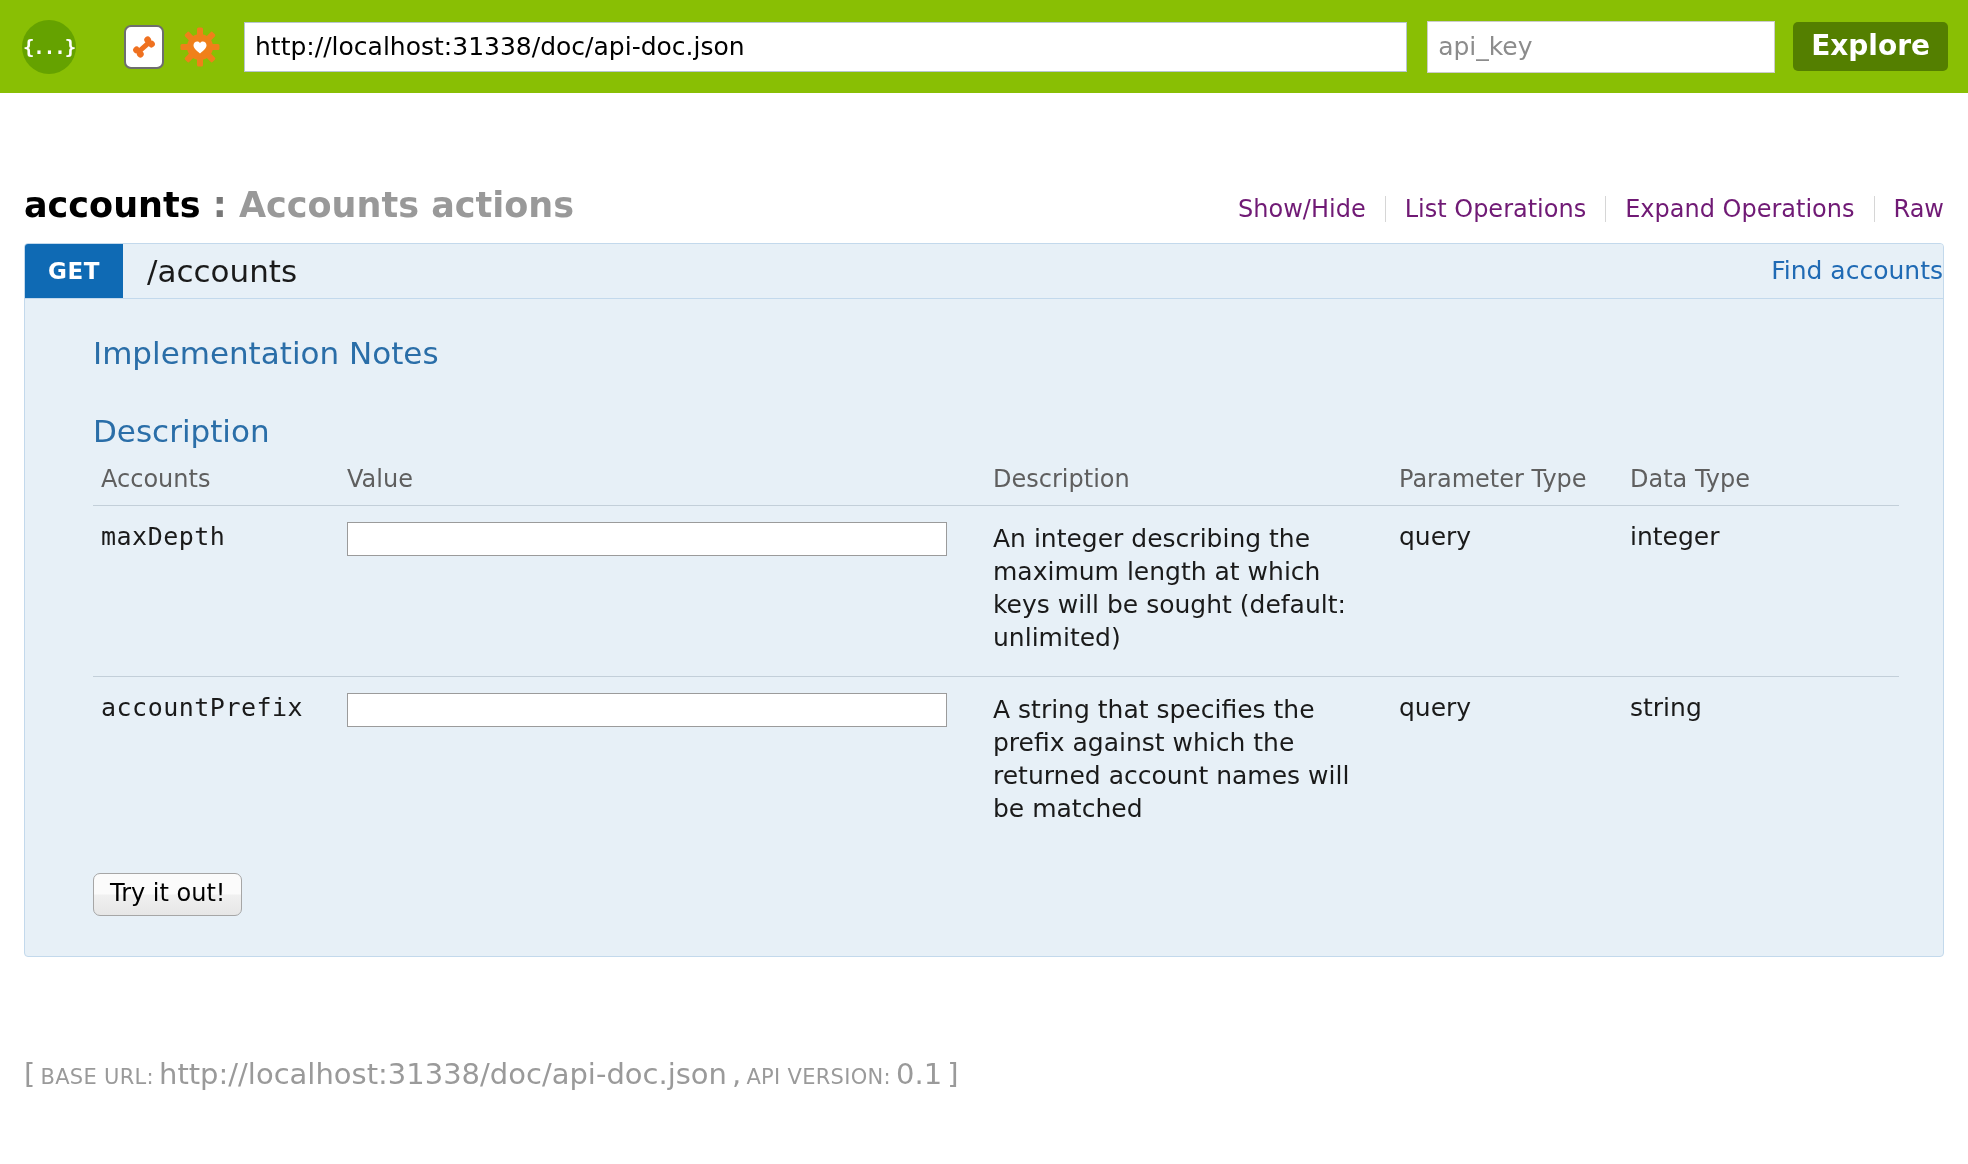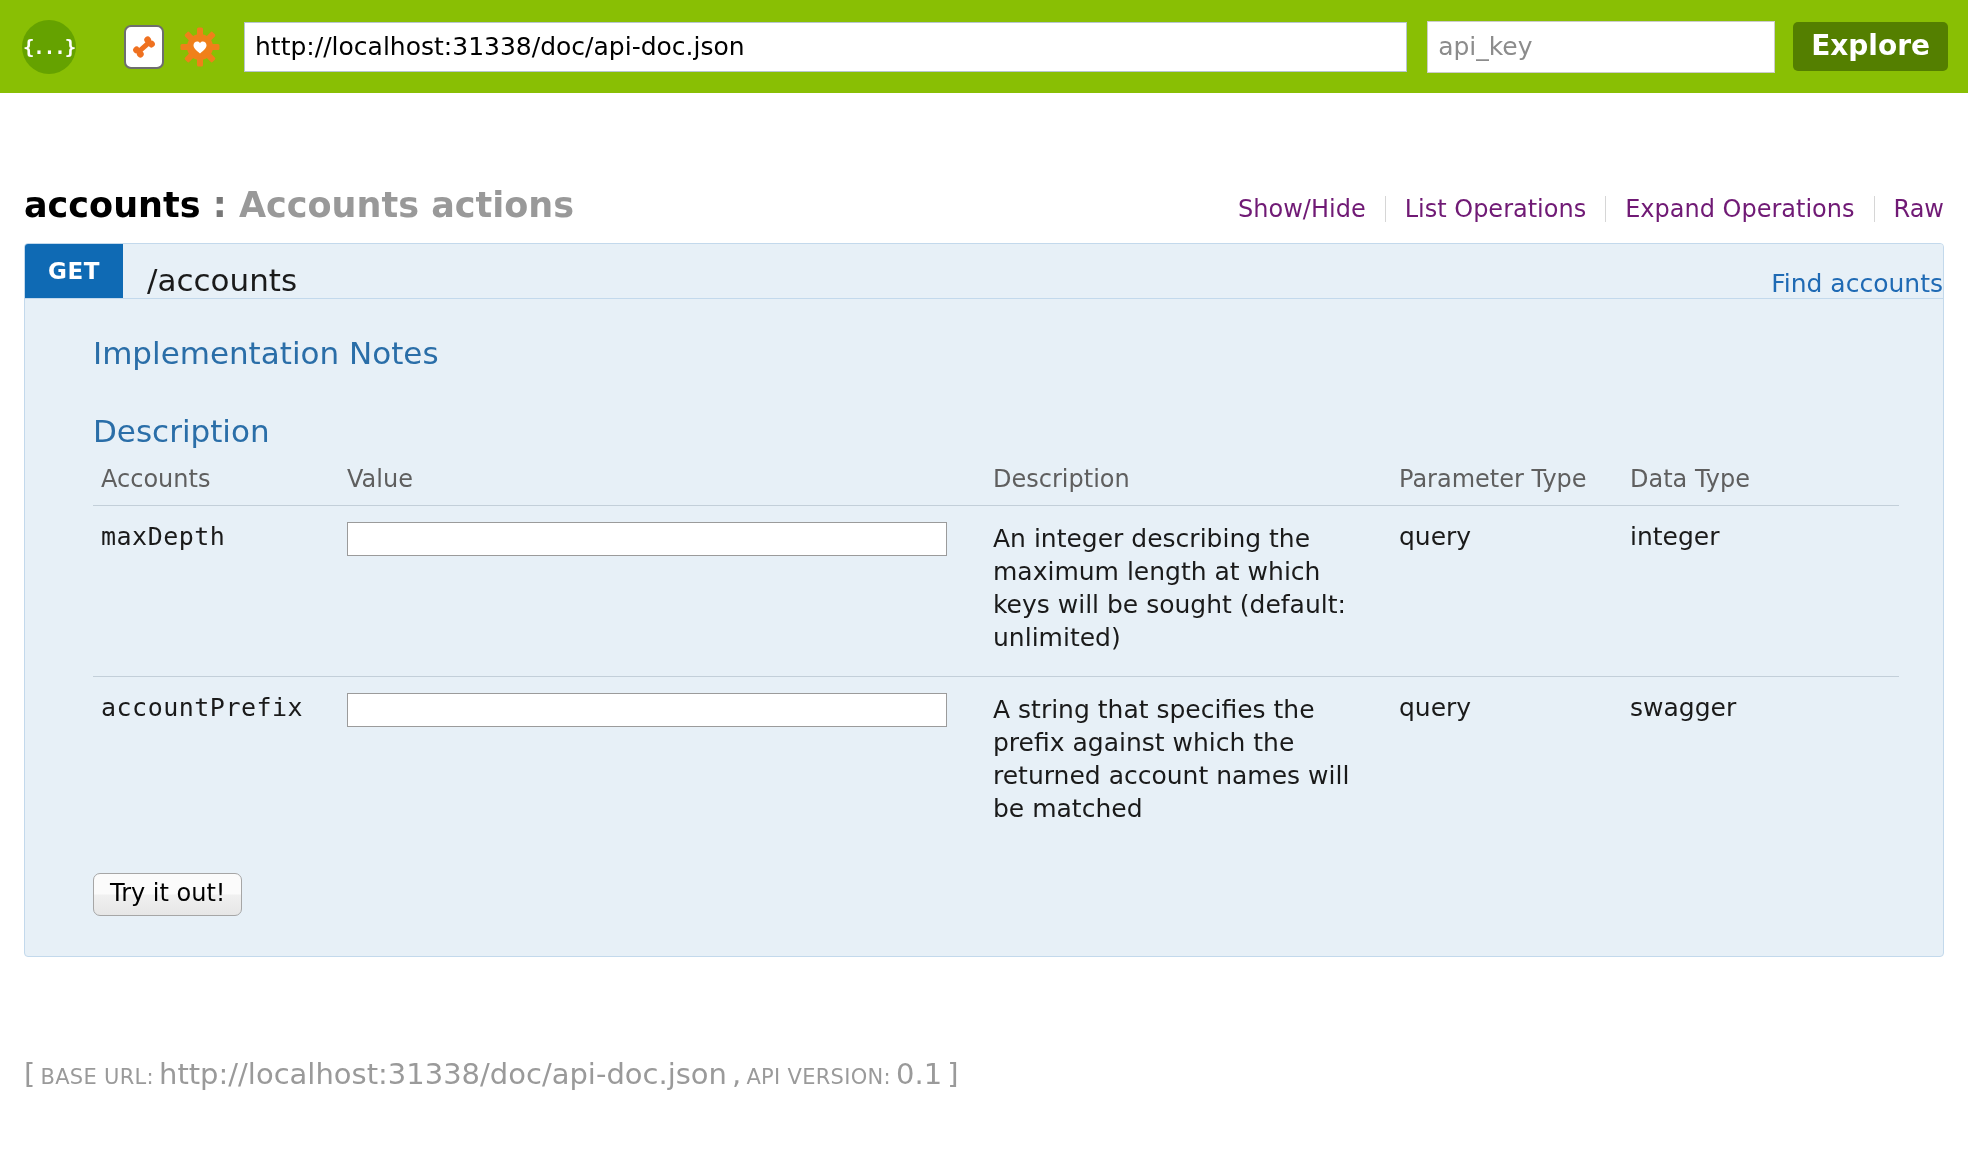--- a/index.html
+++ b/index.html
@@ -173,21 +173,21 @@
   
   #operation-block {
     border: 1px solid #c3d9ec;
     border-radius: 4px;
     background: #e7f0f7;
     margin-top: 12px;
     overflow: hidden;
   }
   #op-heading {
     display: flex;
-    align-items: flex-end;
+    align-items: center;
     background: #e7f0f7;
     border-bottom: 1px solid #c3d9ec;
   }
   #op-method {
     background: #0f6ab4;
     color: #ffffff;
     font-size: 23px;
     font-weight: bold;
     letter-spacing: 0.5px;
     padding: 14px 0;
@@ -414,21 +414,21 @@
             <td>query</td>
             <td>integer</td>
           </tr>
           <tr class="last-row">
             <td class="param-name">accountPrefix</td>
             <td>
               <input class="param-input" type="text" value="" style="">
             </td>
             <td class="desc-cell">A string that specifies the prefix against which the returned account names will be matched</td>
             <td>query</td>
-            <td>swagger</td>
+            <td>string</td>
           </tr>
         </tbody>
       </table>
 
       <div id="tryit-row">
         <button id="tryit-btn">Try it out!</button>
       </div>
 
     </div>
   </div>

